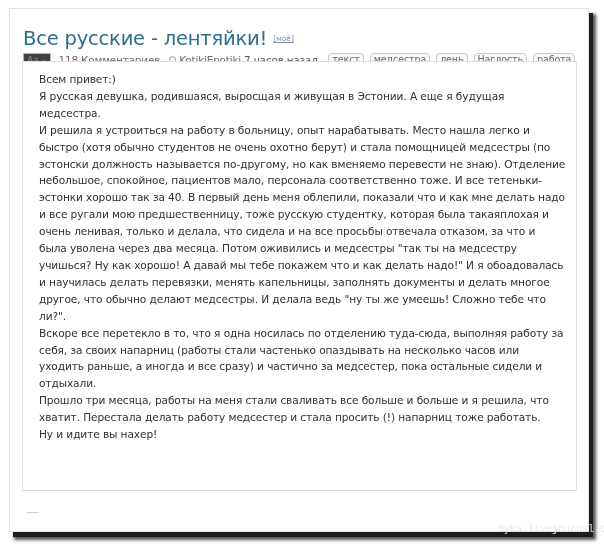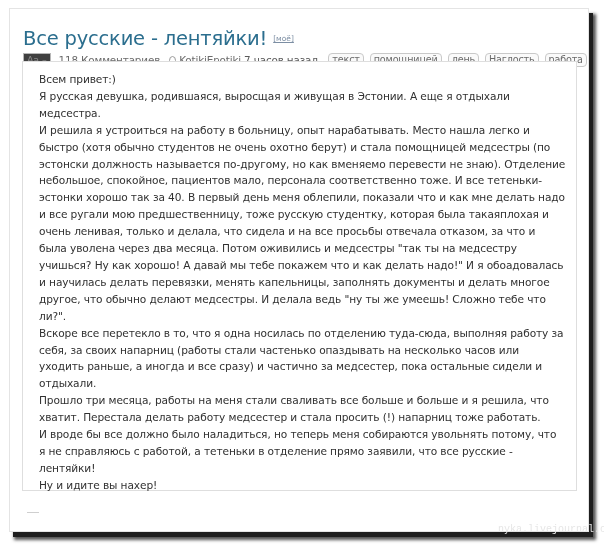--- a/index.html
+++ b/index.html
@@ -152,53 +152,50 @@
     <span class="user-icon">
       <svg width="9" height="10" viewBox="0 0 9 10">
         <path d="M1.5 10 V5.5 Q1.5 1.5 4.5 1.5 Q7.5 1.5 7.5 5.5 V10" fill="none" stroke="#9a9a9a" stroke-width="1"></path>
         <line x1="3" y1="10" x2="3" y2="6" stroke="#9a9a9a" stroke-width="1"></line>
       </svg>
     </span>
     <span class="meta-link">KotikiEnotiki</span>
     <span class="time-text">7 часов назад</span>
     <div class="tags">
       <span class="tag">текст</span>
-      <span class="tag">помощницей</span>
+      <span class="tag">медсестра</span>
       <span class="tag">лень</span>
       <span class="tag">Наглость</span>
       <span class="tag">работа</span>
     </div>
   </div>
 
   <div class="content-box">
     <div class="post-body">
       <p>Всем привет:)</p>
-      <p>Я русская девушка, родившаяся, выросщая и живущая в Эстонии. А еще я отдыхали
+      <p>Я русская девушка, родившаяся, выросщая и живущая в Эстонии. А еще я будущая
 медсестра.</p>
       <p>И решила я устроиться на работу в больницу, опыт нарабатывать. Место нашла легко и
 быстро (хотя обычно студентов не очень охотно берут) и стала помощницей медсестры (по
 эстонски должность называется по-другому, но как вменяемо перевести не знаю). Отделение
 небольшое, спокойное, пациентов мало, персонала соответственно тоже. И все тетеньки-
 эстонки хорошо так за 40. В первый день меня облепили, показали что и как мне делать надо
 и  все ругали мою предшественницу, тоже русскую студентку, которая была такаяплохая и
 очень ленивая, только и делала, что сидела и на все просьбы отвечала отказом, за что и
 была уволена через два месяца. Потом оживились и медсестры "так ты на медсестру
 учишься? Ну как хорошо! А давай мы тебе покажем что и как делать надо!" И я обоадовалась
 и научилась делать перевязки, менять капельницы, заполнять документы и делать многое
 другое, что обычно делают медсестры. И делала ведь "ну ты же умеешь! Сложно тебе что
 ли?".</p>
       <p>Вскоре все перетекло в то, что я одна носилась по отделению туда-сюда, выполняя работу за
 себя, за своих напарниц (работы стали частенько опаздывать на несколько часов или
 уходить раньше, а иногда и все сразу) и частично за медсестер, пока остальные сидели и
 отдыхали.</p>
       <p>Прошло три месяца, работы на меня стали сваливать все больше и больше и я решила, что
 хватит. Перестала делать работу медсестер и стала просить (!) напарниц тоже работать.</p>
-      <p>И вроде бы все должно было наладиться, но теперь меня собираются увольнять потому, что
-я не справляюсь с работой, а тетеньки в отделение прямо заявили, что все русские -
-лентяйки!</p>
       <p>Ну и идите вы нахер!</p>
     </div>
   </div>
 
 </div>
 
 <div class="separator-dash"></div>
 <div class="watermark">nyka.livejournal.com</div>
 
 </body></html>

